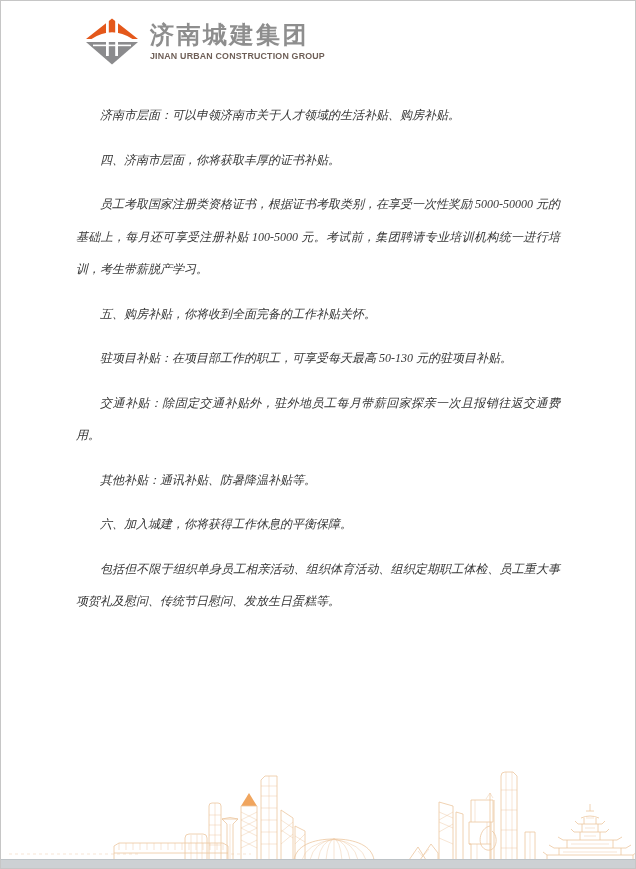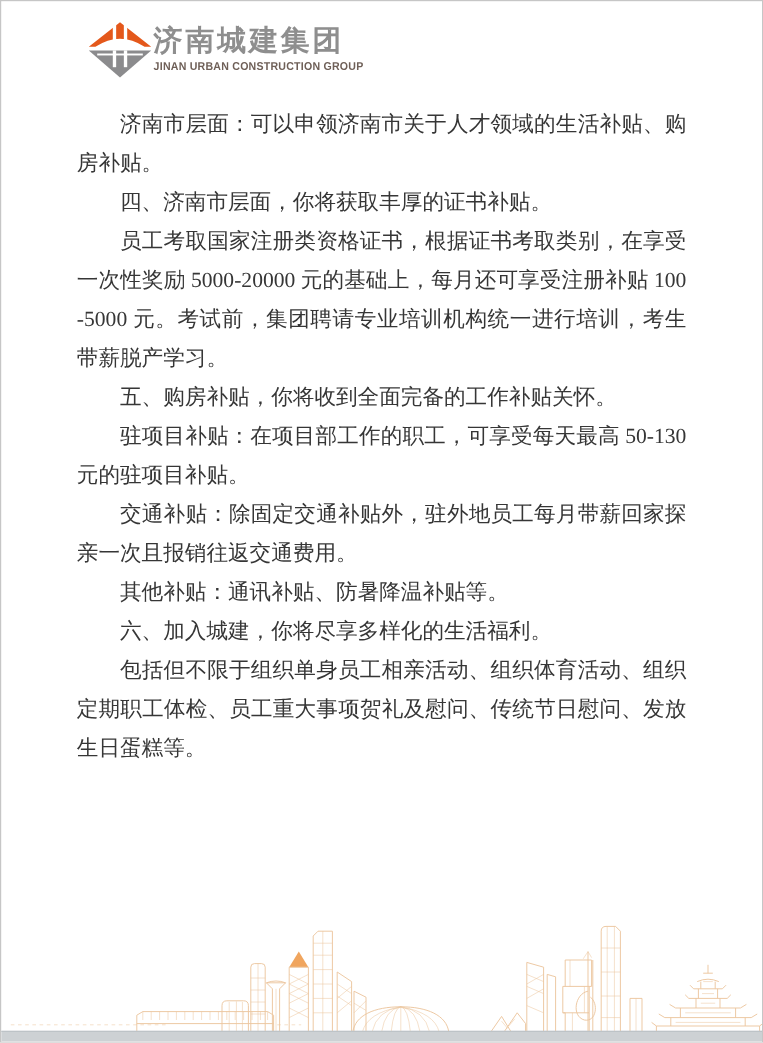--- a/index.html
+++ b/index.html
@@ -2,39 +2,40 @@
 <html><head>
 <meta charset="utf-8">
 <style>
   html,body{margin:0;padding:0;background:#ffffff;}
   .page{
     width:636px;height:869px;position:relative;background:#ffffff;
     border:1px solid #c6c6c6;box-sizing:border-box;overflow:hidden;
     font-family:"Liberation Serif","DejaVu Serif",serif;
   }
   
-  .logo{position:absolute;left:72px;top:17px;display:flex;align-items:center;gap:1px;}
+  .logo{position:absolute;left:84px;top:17px;display:flex;align-items:center;gap:11px;}
   .logo-mark{width:54px;height:47px;flex:0 0 auto;}
   .logo-text{display:flex;flex-direction:column;}
   .logo-zh{
     font-family:"Liberation Sans","DejaVu Sans",sans-serif;font-weight:bold;
     font-size:24px;line-height:1.05;color:#8e8e8e;letter-spacing:2.5px;white-space:nowrap;
   }
   .logo-en{
     font-family:"Liberation Sans","DejaVu Sans",sans-serif;font-weight:bold;
     font-size:9.5px;line-height:1;color:#6e5f57;letter-spacing:0.2px;margin-top:4px;
     transform:scaleX(.93);transform-origin:left center;white-space:nowrap;
   }
   
   .content{position:absolute;left:63px;right:63px;top:86px;}
   .content p{
-    margin:0;text-indent:2em;text-align:justify;text-align-last:left;
+    margin:12px;text-indent:2em;text-align:justify;text-align-last:left;
     text-justify:inter-ideograph;
-    font-size:18px;line-height:32.5px;color:#363636;
+    font-size:12px;line-height:32.5px;color:#363636;
     word-break:break-all;
+    font-style:italic;
   }
   
   .skyline{position:absolute;left:0;bottom:8px;width:636px;height:100px;pointer-events:none;}
   .sk{fill:none;stroke:#ecc7a0;stroke-width:0.8;}
   .sk2{fill:none;stroke:#ecc7a0;stroke-width:0.6;opacity:.75;}
   .bottom-strip{
     position:absolute;left:0;right:0;bottom:0;height:8px;
     background:#cdd1d4;border-top:1px solid #bdc3c7;
   }
 </style>
@@ -57,26 +58,26 @@
     </svg>
     <div class="logo-text">
       <div class="logo-zh">济南城建集团</div>
       <div class="logo-en">JINAN URBAN CONSTRUCTION GROUP</div>
     </div>
   </div>
 
   <div class="content">
     <p>济南市层面：可以申领济南市关于人才领域的生活补贴、购房补贴。</p>
     <p>四、济南市层面，你将获取丰厚的证书补贴。</p>
-    <p>员工考取国家注册类资格证书，根据证书考取类别，在享受一次性奖励 5000-20000 元的基础上，每月还可享受注册补贴 100-5000 元。考试前，集团聘请专业培训机构统一进行培训，考生带薪脱产学习。</p>
+    <p>员工考取国家注册类资格证书，根据证书考取类别，在享受一次性奖励 5000-50000 元的基础上，每月还可享受注册补贴 100-5000 元。考试前，集团聘请专业培训机构统一进行培训，考生带薪脱产学习。</p>
     <p>五、购房补贴，你将收到全面完备的工作补贴关怀。</p>
     <p>驻项目补贴：在项目部工作的职工，可享受每天最高 50-130 元的驻项目补贴。</p>
     <p>交通补贴：除固定交通补贴外，驻外地员工每月带薪回家探亲一次且报销往返交通费用。</p>
     <p>其他补贴：通讯补贴、防暑降温补贴等。</p>
-    <p>六、加入城建，你将尽享多样化的生活福利。</p>
+    <p>六、加入城建，你将获得工作休息的平衡保障。</p>
     <p>包括但不限于组织单身员工相亲活动、组织体育活动、组织定期职工体检、员工重大事项贺礼及慰问、传统节日慰问、发放生日蛋糕等。</p>
   </div>
 
   <svg class="skyline" viewBox="0 0 636 100">
 
     <path class="sk2" stroke-dasharray="3 3" d="M8 94 H140 M230 94 H250"></path>
 
     <g>
       <path class="sk" d="M113 100 V86 L118 83 H222 L227 86 V100 M113 93 H227"></path>
       <path class="sk2" d="M118 83 V90 M125 83 V90 M132 83 V90 M139 83 V90 M146 83 V90 M153 83 V90 M160 83 V90 M167 83 V90 M174 83 V90 M181 83 V90 M188 83 V90 M195 83 V90 M202 83 V90 M209 83 V90 M216 83 V90 M222 83 V90"></path>

